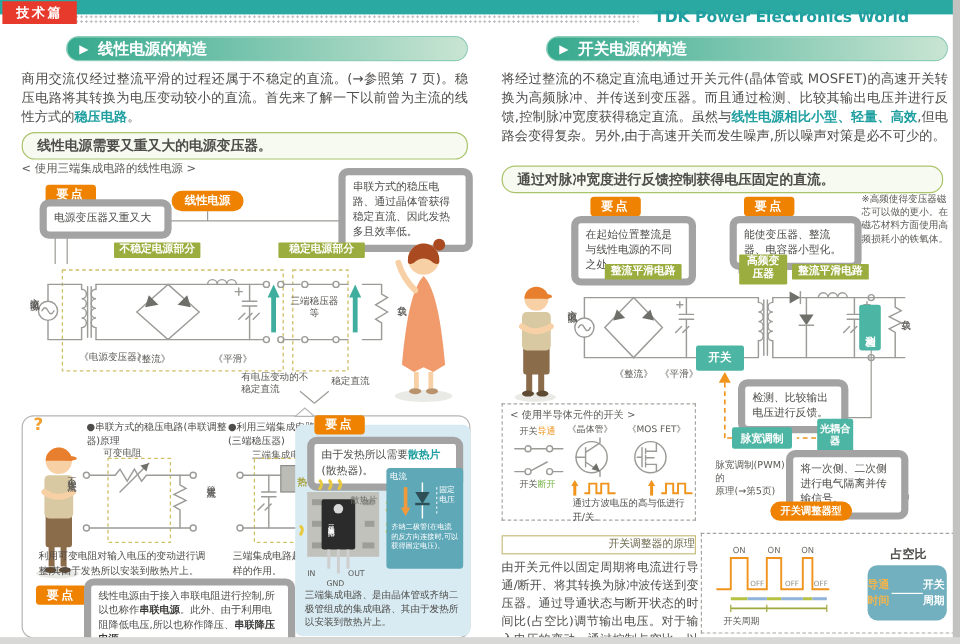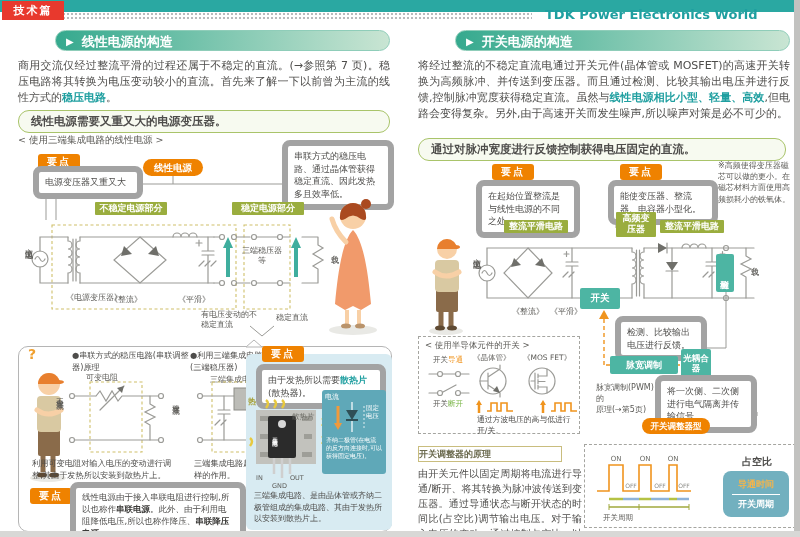--- a/index.html
+++ b/index.html
@@ -299,21 +299,21 @@
       <ellipse cx="35" cy="19" rx="5" ry="2" fill="#e87f2e"></ellipse>
     </svg>
     <div class="pb vt" style="left:68px;top:92px;height:40px">交流电源</div>
     <div class="pb tb" style="left:176px;top:128px;width:40px;height:21px;font-size:9.5px">开关</div>
     <div class="pb tb" style="left:312px;top:94px;width:18px;height:38px;font-size:8.5px;writing-mode:vertical-rl;text-orientation:upright">检测</div>
     <div class="pb vt" style="left:346px;top:100px;height:24px">负载</div>
     <div class="pb lb" style="left:108px;top:146px">《整流》</div>
     <div class="pb lb" style="left:146px;top:146px">《平滑》</div>
 
     <div class="pb bub" style="left:211px;top:156px;width:92px">检测、比较输出电压进行反馈。</div>
-    <div class="pb tb" style="left:206px;top:196px;width:68px;height:18px;font-size:9px">脉宽调制</div>
+    <div class="pb tb" style="left:206px;top:196px;width:50px;height:18px;font-size:9px">脉宽调制</div>
     <div class="pb tb" style="left:277px;top:189px;width:30px;height:28px;font-size:8.5px;line-height:1.2;padding:1px">光耦合器</div>
     <div class="pb lb" style="left:192px;top:222px;width:60px;white-space:normal;line-height:1.4">
       <span>脉宽调制(PWM)的</span><br>
       <span>原理(→第5页)</span>
     </div>
     <div class="pb bub" style="left:251px;top:215px;width:102px">将一次侧、二次侧进行电气隔离并传输信号。</div>
     <div class="pb pill" style="left:238px;top:258px;width:68px;height:16px;font-size:8.5px;line-height:16px">开关调整器型</div>
 
     <div class="pb" style="left:14px;top:176px;width:162px;height:98px;border:1px dashed #a5a5a0">
       <div class="pb cap" style="left:6px;top:3px;font-size:8.5px">&lt; 使用半导体元件的开关 &gt;</div>
@@ -350,42 +350,42 @@
         <path class="wire" d="M10,10 V26 M13,11 V15 M13,16.5 V20.5 M13,22 V26 M6,18 H10 M13,13 H22 V6 M13,24 H22 V30 M13,18.5 H20"></path>
       </svg>
       <svg class="pb" style="left:120px;top:62px" width="42" height="16" viewBox="0 0 42 16">
         <path d="M4,14 V4" stroke="#f0941e" stroke-width="2.5"></path>
           <polygon points="4,1 1,6 7,6" fill="#f0941e"></polygon>
         <path class="sq" d="M12,12 H16 V4 H22 V12 H26 V4 H32 V12 H38"></path>
       </svg>
       <div class="pb sm" style="left:58px;top:78px;width:100px;font-size:7.8px;line-height:1.35">通过方波电压的高与低进行开/关。</div>
     </div>
 
-    <div class="pb" style="left:14px;top:286px;width:144px;height:16px;border:1px solid #c9bd7e;font-size:9px;
-         font-weight:bold;color:#6b6a4e;text-align:left;line-height:15px">开关调整器的原理</div>
+    <div class="pb" style="left:14px;top:286px;width:162px;height:16px;border:1px solid #c9bd7e;font-size:9px;
+         font-weight:normal;color:#6b6a4e;text-align:right;line-height:15px">开关调整器的原理</div>
     <div class="pb" style="left:14px;top:306px;width:164px;font-size:10px;line-height:1.5;text-align:justify;color:#4e4d4b">由开关元件以固定周期将电流进行导通/断开、将其转换为脉冲波传送到变压器。通过导通状态与断开状态的时间比(占空比)调节输出电压。对于输入电压的变动、通过控制占空比、以使输出电压稳定(PWM 方式)。</div>
 
     <div class="pb" style="left:180px;top:284px;width:212px;height:84px;border:1px dashed #a5a5a0">
       <svg class="pb" style="left:6px;top:4px" width="132" height="64" viewBox="0 0 132 64">
         <path class="sq" d="M6,42 H18 V16 H32 V42 H48 V16 H60 V42 H78 V16 H86 V42 H100"></path>
         <text x="25" y="12" font-size="7" fill="#6b6b66" text-anchor="middle">ON</text>
         <text x="54" y="12" font-size="7" fill="#6b6b66" text-anchor="middle">ON</text>
         <text x="82" y="12" font-size="7" fill="#6b6b66" text-anchor="middle">ON</text>
         <text x="40" y="39" font-size="6" fill="#8b8b86" text-anchor="middle">OFF</text>
         <text x="69" y="39" font-size="6" fill="#8b8b86" text-anchor="middle">OFF</text>
         <text x="93" y="39" font-size="6" fill="#8b8b86" text-anchor="middle">OFF</text>
         <path d="M18,50 H32 M48,50 H60 M78,50 H86" stroke="#b5c244" stroke-width="2.5"></path>
         <path d="M32,50 H48 M60,50 H78 M86,50 H98" stroke="#8fb3d9" stroke-width="2.5"></path>
         <path d="M18,58 H98" stroke="#a0a83c" stroke-width="1.5"></path>
         <path d="M18,55 V61 M48,55 V61 M98,55 V61" stroke="#a0a83c" stroke-width="1"></path>
       </svg>
       <div class="pb lb" style="left:18px;top:68px;font-size:7.5px">开关周期</div>
       <div class="pb" style="left:140px;top:10px;width:64px;text-align:center;font-size:10px;font-weight:bold;color:#4e4d4b">占空比</div>
       <div class="pb" style="left:138px;top:26px;width:66px;height:46px;background:var(--duty);border-radius:8px;
-           display:flex;flex-direction:column;align-items:center;justify-content:center">
+           display:flex;flex-direction:row;align-items:center;justify-content:center">
         <div style="color:#f5b54a;font-weight:bold;font-size:9px">导通时间</div>
         <div style="width:48px;height:1px;background:#fff;margin:3px 0"></div>
         <div style="color:#fff;font-weight:bold;font-size:9px">开关周期</div>
       </div>
     </div>
   </div>
 
   <div class="pb" style="left:794px;top:0;width:6px;height:537px;background:#c2c2c0"></div>
   <div class="pb" style="left:0;top:531px;width:800px;height:6px;background:#d8d8d6"></div>
 </div>

